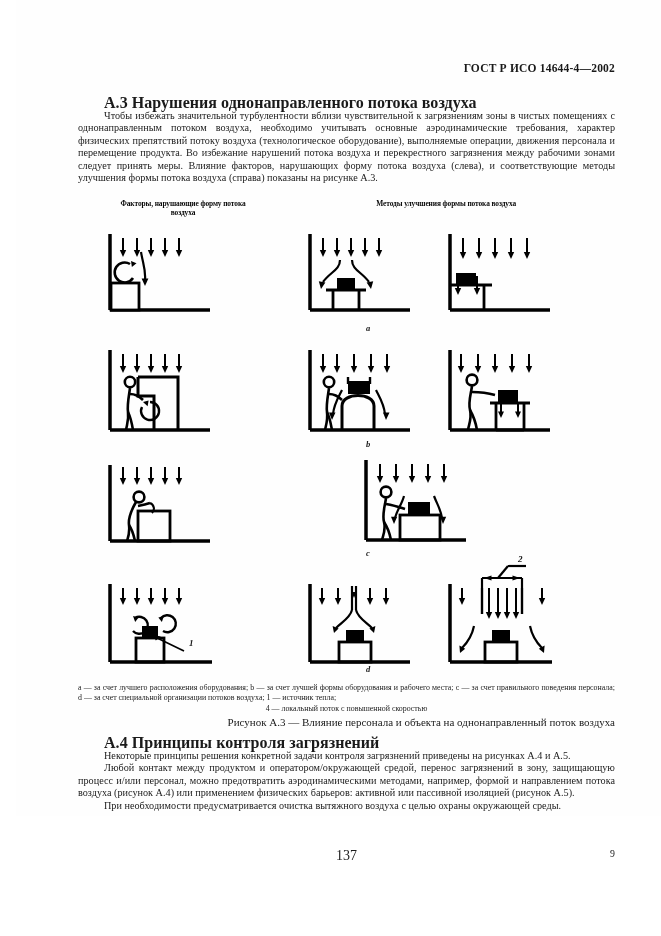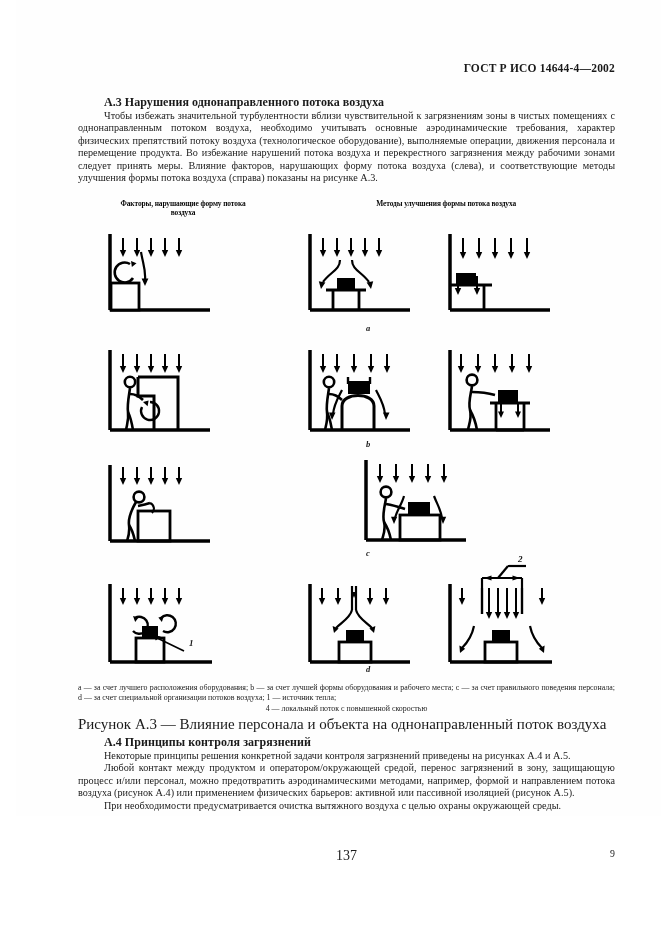--- a/index.html
+++ b/index.html
@@ -36,21 +36,21 @@
   }
 
   
   .content {
     position: absolute;
     left: 62px;
     top: 96px;
     width: 537px;
   }
   h3.sec-head {
-    font-size: 12px;
+    font-size: 16px;
     font-weight: bold;
     margin: 0 0 1px 0;
     text-indent: 26px;
     line-height: 13px;
     letter-spacing: 0.05px;
   }
   p.para {
     font-size: 10.2px;
     line-height: 12.4px;
     margin: 0;
@@ -98,22 +98,22 @@
     font-size: 7.9px;
     line-height: 10.3px;
     text-align: justify;
   }
   .legend .ln2 { display: block; text-align: center; }
   .fig-caption {
     position: absolute;
     left: 62px;
     top: 716px;
     width: 537px;
-    text-align: left;
-    font-size: 15px;
+    text-align: right;
+    font-size: 11px;
   }
 
   .content2 {
     position: absolute;
     left: 62px;
     top: 736px;
     width: 537px;
   }
 
   

